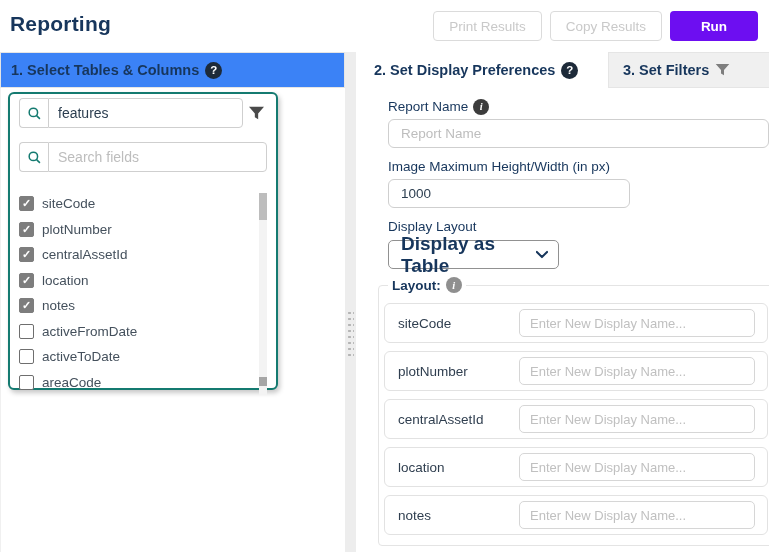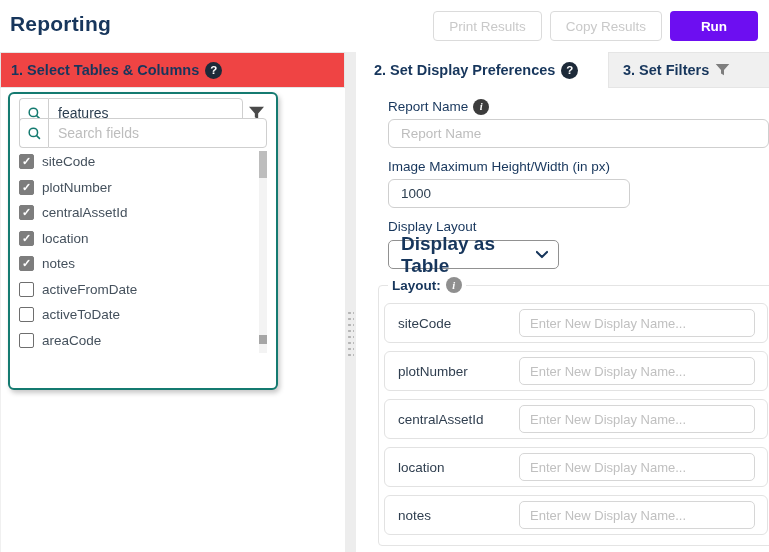--- a/index.html
+++ b/index.html
@@ -11,21 +11,21 @@
     font-weight: 700; letter-spacing: .2px; }
   .toolbar { position: absolute; right: 11px; top: 11px; display: flex; gap: 8px; }
   .btn { height: 30px; border-radius: 4px; font-size: 13.5px; display: inline-flex;
     align-items: center; justify-content: center; font-family: inherit; cursor: pointer; }
   .btn.ghost { background: #fff; border: 1px solid #dbdbdb; color: #c9c9c9; padding: 0 15px; }
   .btn.run { background: #6d0ef1; border: none; color: #fff; width: 88px; font-weight: 700; }
 
   
   .panel-header { position: absolute; top: 52px; height: 36px; display: flex;
     align-items: center; font-size: 14.5px; font-weight: 700; gap: 6px; }
-  .hdr-left  { left: 0; width: 345px; background: #ef4444; border: 1px solid #e5e5e5;
+  .hdr-left  { left: 0; width: 345px; background: #3b82f6; border: 1px solid #e5e5e5;
     padding-left: 10px; }
   .tab-active { left: 356px; width: 252px; background: #fff; padding-left: 18px; }
   .tab-inactive { left: 608px; width: 168px; background: #f0f0f0;
     border: 1px solid #e5e5e5; padding-left: 14px; }
 
   .q-icon { width: 17px; height: 17px; border-radius: 50%; background: #1d2a39;
     color: #fff; display: inline-flex; align-items: center; justify-content: center;
     font-size: 11.5px; font-weight: 700; flex: none; }
   .q-icon::after { content: "?"; }
   .i-icon { width: 16px; height: 16px; border-radius: 50%; color: #fff;
@@ -41,21 +41,21 @@
   .grip { position: absolute; left: 2px; top: 258px; width: 7px; height: 46px;
     background-image: radial-gradient(circle, #b5b5b5 1.1px, transparent 1.3px);
     background-size: 5px 6px; }
 
   
   .left-panel { position: absolute; left: 0; top: 88px; width: 345px; height: 464px;
     border-left: 1px solid #f0f0f0; background: #fff; }
   .picker-box { position: absolute; left: 7px; top: 4px; width: 270px; height: 298px;
     background: #fff; border: 2px solid #147a70; border-radius: 6px;
     box-shadow: 2px 3px 5px rgba(0,0,0,.22); padding: 9px; }
-  .ig-row { display: flex; align-items: center; height: 20px; margin-bottom: 0; }
+  .ig-row { display: flex; align-items: center; height: 20px; margin-bottom: 24px; }
   .ig-prefix { width: 29px; height: 30px; border: 1px solid #cfcfcf; border-right: none;
     border-radius: 4px 0 0 4px; display: flex; align-items: center; justify-content: center;
     background: #fff; flex: none; }
   .ig-input { flex: 1; height: 30px; border: 1px solid #cfcfcf; border-radius: 0 4px 4px 0;
     padding: 0 9px; font-size: 14px; color: #2c3e50; font-family: inherit; outline: none;
     min-width: 0; }
   .ig-input::placeholder { color: #bdbdbd; }
   .funnel-btn { width: 22px; height: 30px; margin-left: 2px; display: flex; flex: none;
     align-items: center; justify-content: center; background: none; border: none; cursor: pointer; }
 

